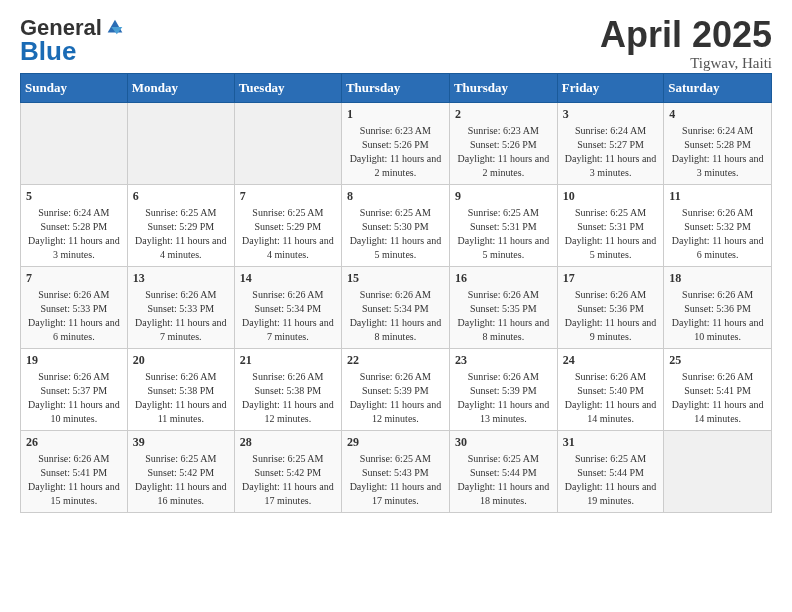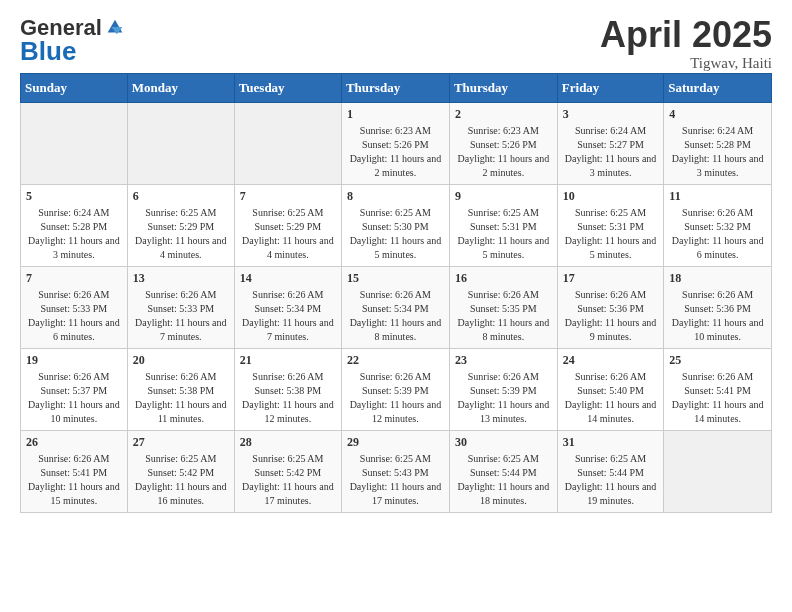--- a/index.html
+++ b/index.html
@@ -285,21 +285,21 @@
           </td>
         </tr>
         <tr>
           <td>
             <div class="day-number">26</div>
             <div class="day-info" style="white-space: pre-line;">Sunrise: 6:26 AM
 Sunset: 5:41 PM
 Daylight: 11 hours and 15 minutes.</div>
           </td>
           <td>
-            <div class="day-number">27</div>
+            <div class="day-number">39</div>
             <div class="day-info" style="white-space: pre-line;">Sunrise: 6:25 AM
 Sunset: 5:42 PM
 Daylight: 11 hours and 16 minutes.</div>
           </td>
           <td>
             <div class="day-number">28</div>
             <div class="day-info" style="white-space: pre-line;">Sunrise: 6:25 AM
 Sunset: 5:42 PM
 Daylight: 11 hours and 17 minutes.</div>
           </td>

